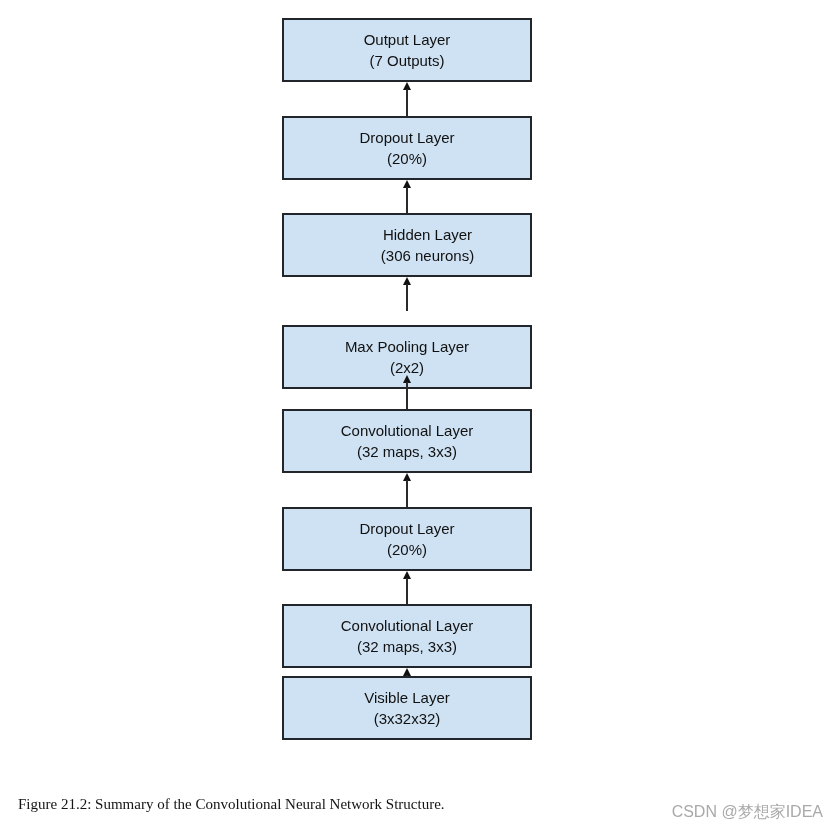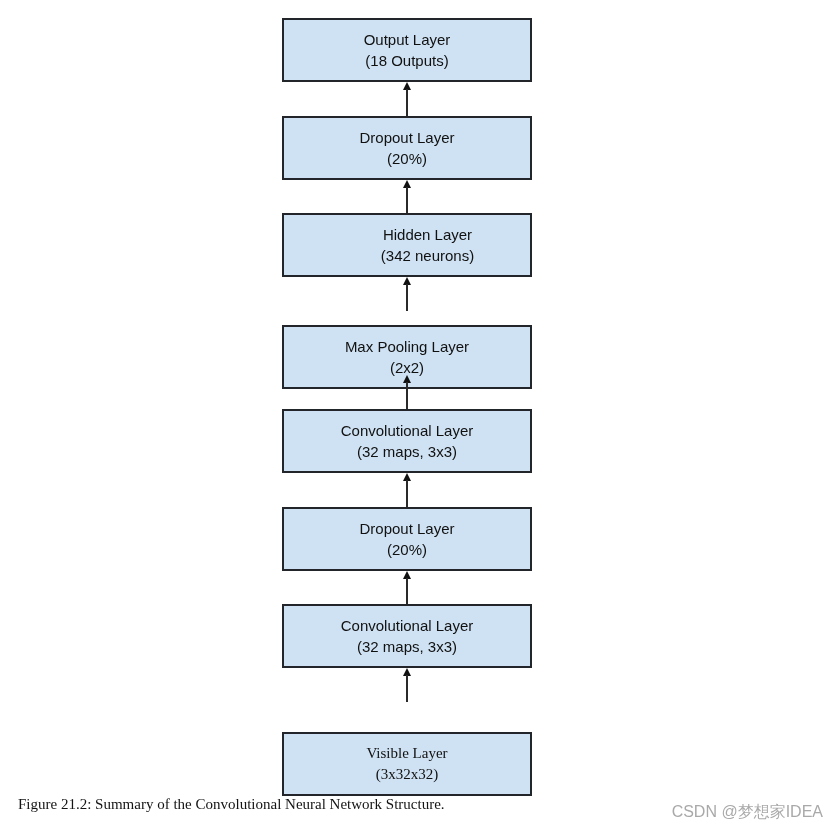--- a/index.html
+++ b/index.html
@@ -80,37 +80,37 @@
     z-index: 2;
   }
 </style>
 </head>
 <body>
 
 <div class="canvas">
   <div id="diagram">
       <div class="layer-box" style="top: 18px;">
     <div class="layer-title">Output Layer</div>
-    <div class="layer-sub">(18 Outputs)</div>
+    <div class="layer-sub">(7 Outputs)</div>
   </div>
       <div class="arrow" style="top: 82px; height: 34px;">
     <div class="arrow-head"></div>
     <div class="arrow-line"></div>
   </div>
       <div class="layer-box" style="top: 116px;">
     <div class="layer-title">Dropout Layer</div>
     <div class="layer-sub">(20%)</div>
   </div>
       <div class="arrow" style="top: 180px; height: 33px;">
     <div class="arrow-head"></div>
     <div class="arrow-line"></div>
   </div>
       <div class="layer-box" style="top: 213px; padding-left: 41px;">
     <div class="layer-title">Hidden Layer</div>
-    <div class="layer-sub">(342 neurons)</div>
+    <div class="layer-sub">(306 neurons)</div>
   </div>
       <div class="arrow" style="top: 277px; height: 34px;">
     <div class="arrow-head"></div>
     <div class="arrow-line"></div>
   </div>
       <div class="layer-box" style="top: 325px;">
     <div class="layer-title">Max Pooling Layer</div>
     <div class="layer-sub">(2x2)</div>
   </div>
       <div class="arrow" style="top: 375px; height: 34px;">
@@ -134,21 +134,21 @@
     <div class="arrow-line"></div>
   </div>
       <div class="layer-box" style="top: 604px;">
     <div class="layer-title">Convolutional Layer</div>
     <div class="layer-sub">(32 maps, 3x3)</div>
   </div>
       <div class="arrow" style="top: 668px; height: 34px;">
     <div class="arrow-head"></div>
     <div class="arrow-line"></div>
   </div>
-      <div class="layer-box" style="top: 732px; font-family: Liberation Serif, serif;">
+      <div class="layer-box" style="top: 676px;">
     <div class="layer-title">Visible Layer</div>
     <div class="layer-sub">(3x32x32)</div>
   </div>
     </div>
 
   <div class="caption-row">
     <span class="watermark">CSDN @梦想家IDEA</span>
     <span class="caption">Figure 21.2: Summary of the Convolutional Neural Network Structure.</span>
   </div>
 </div>

